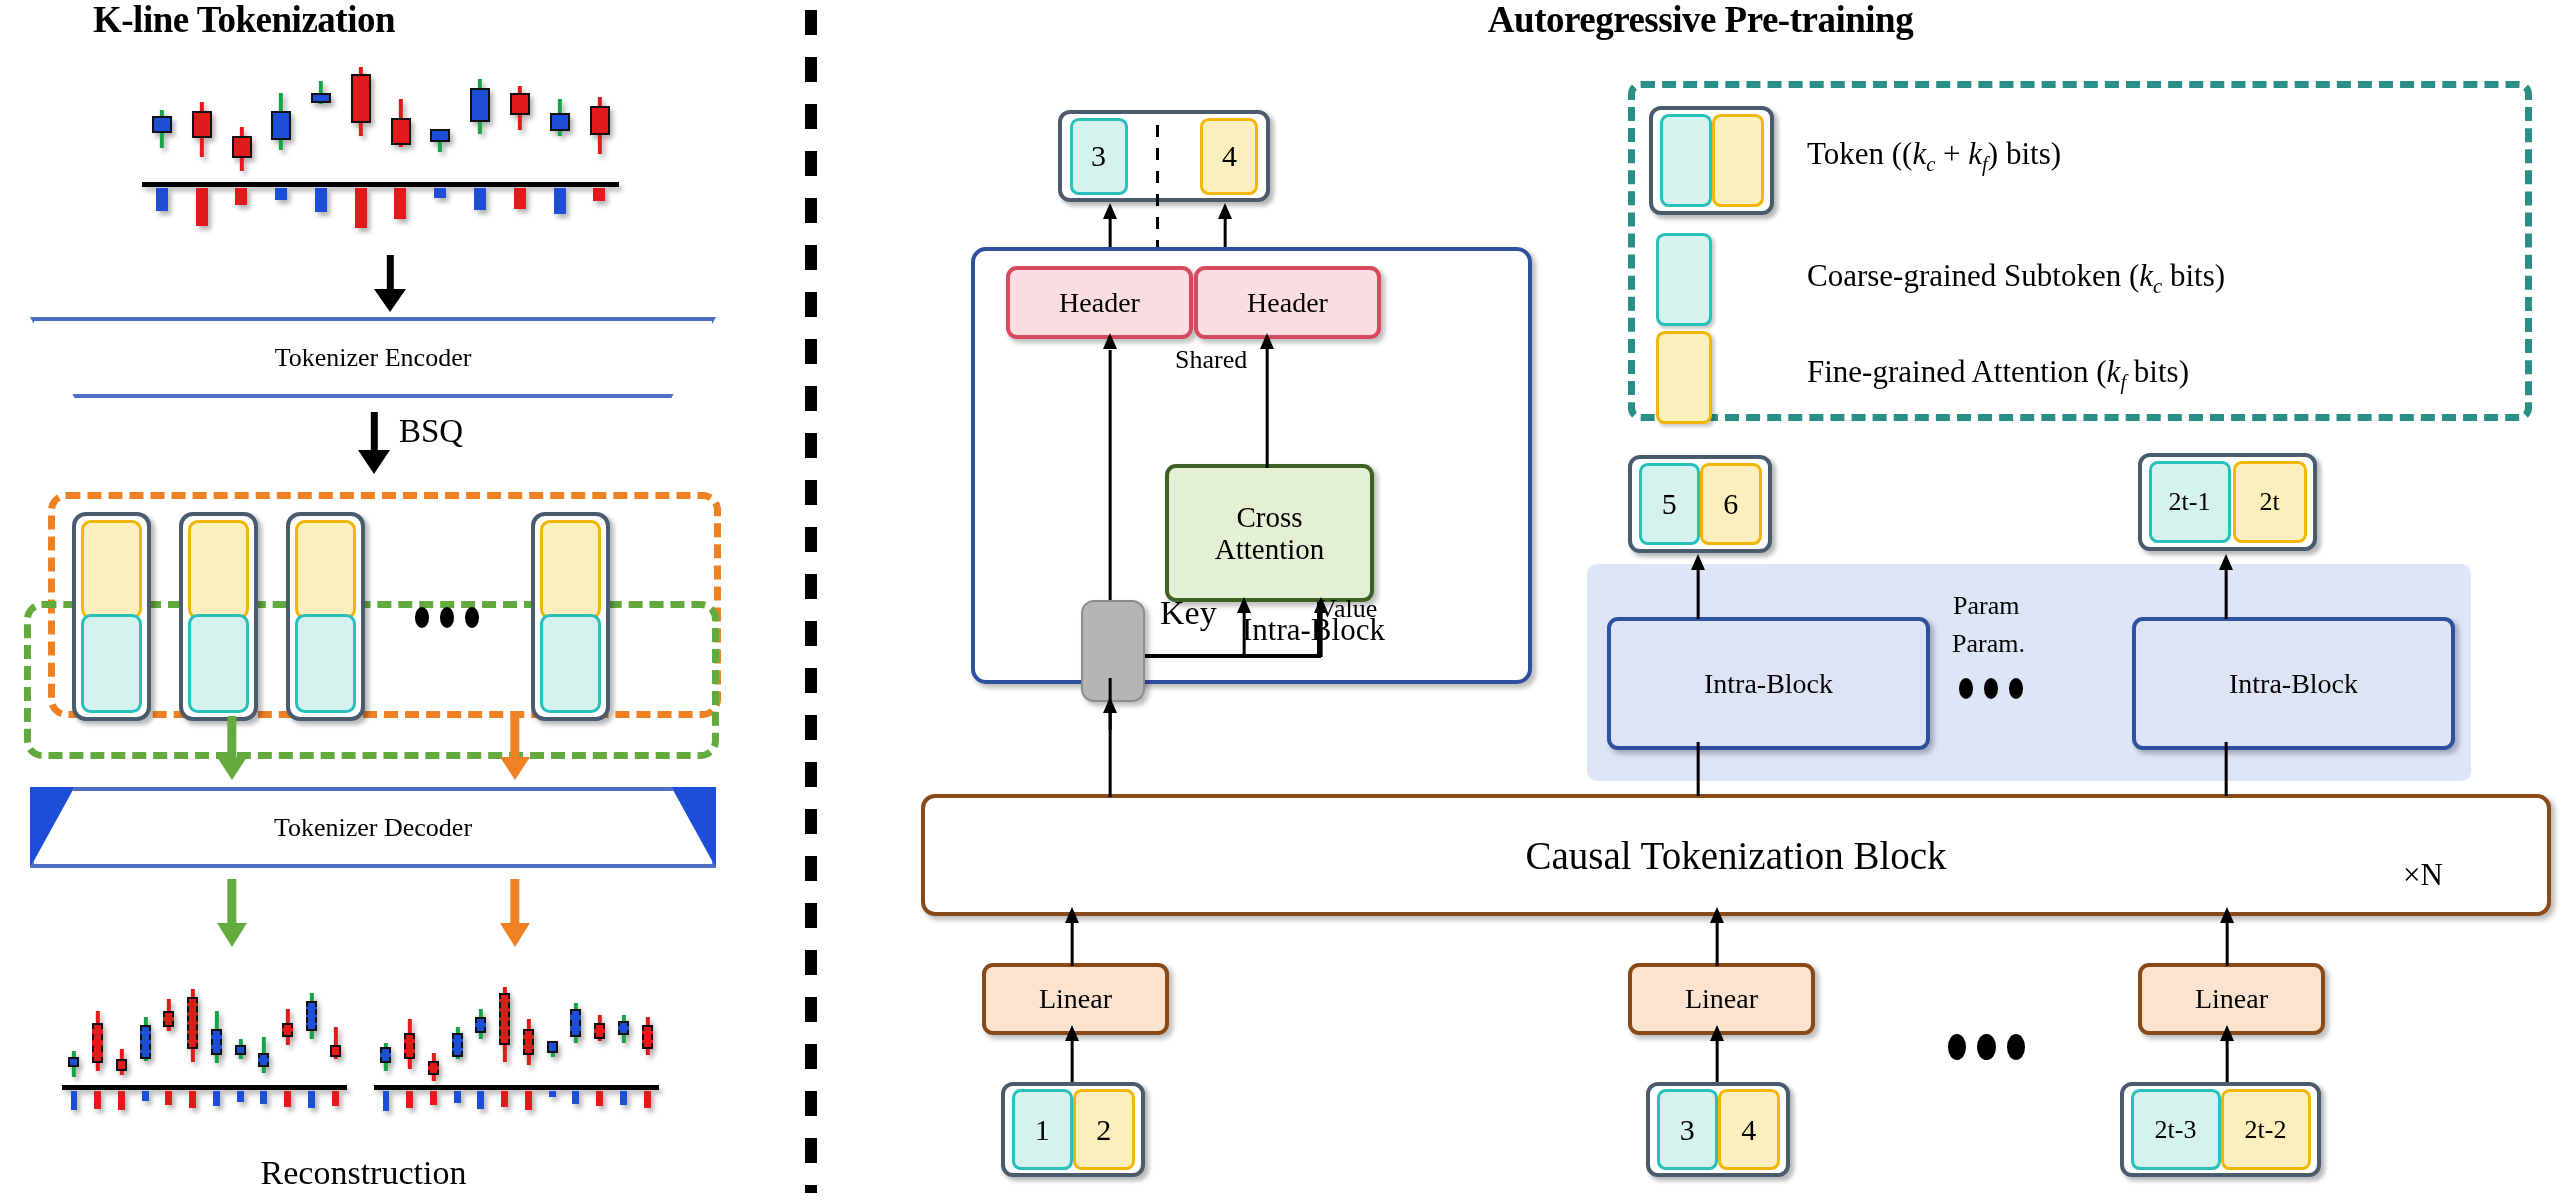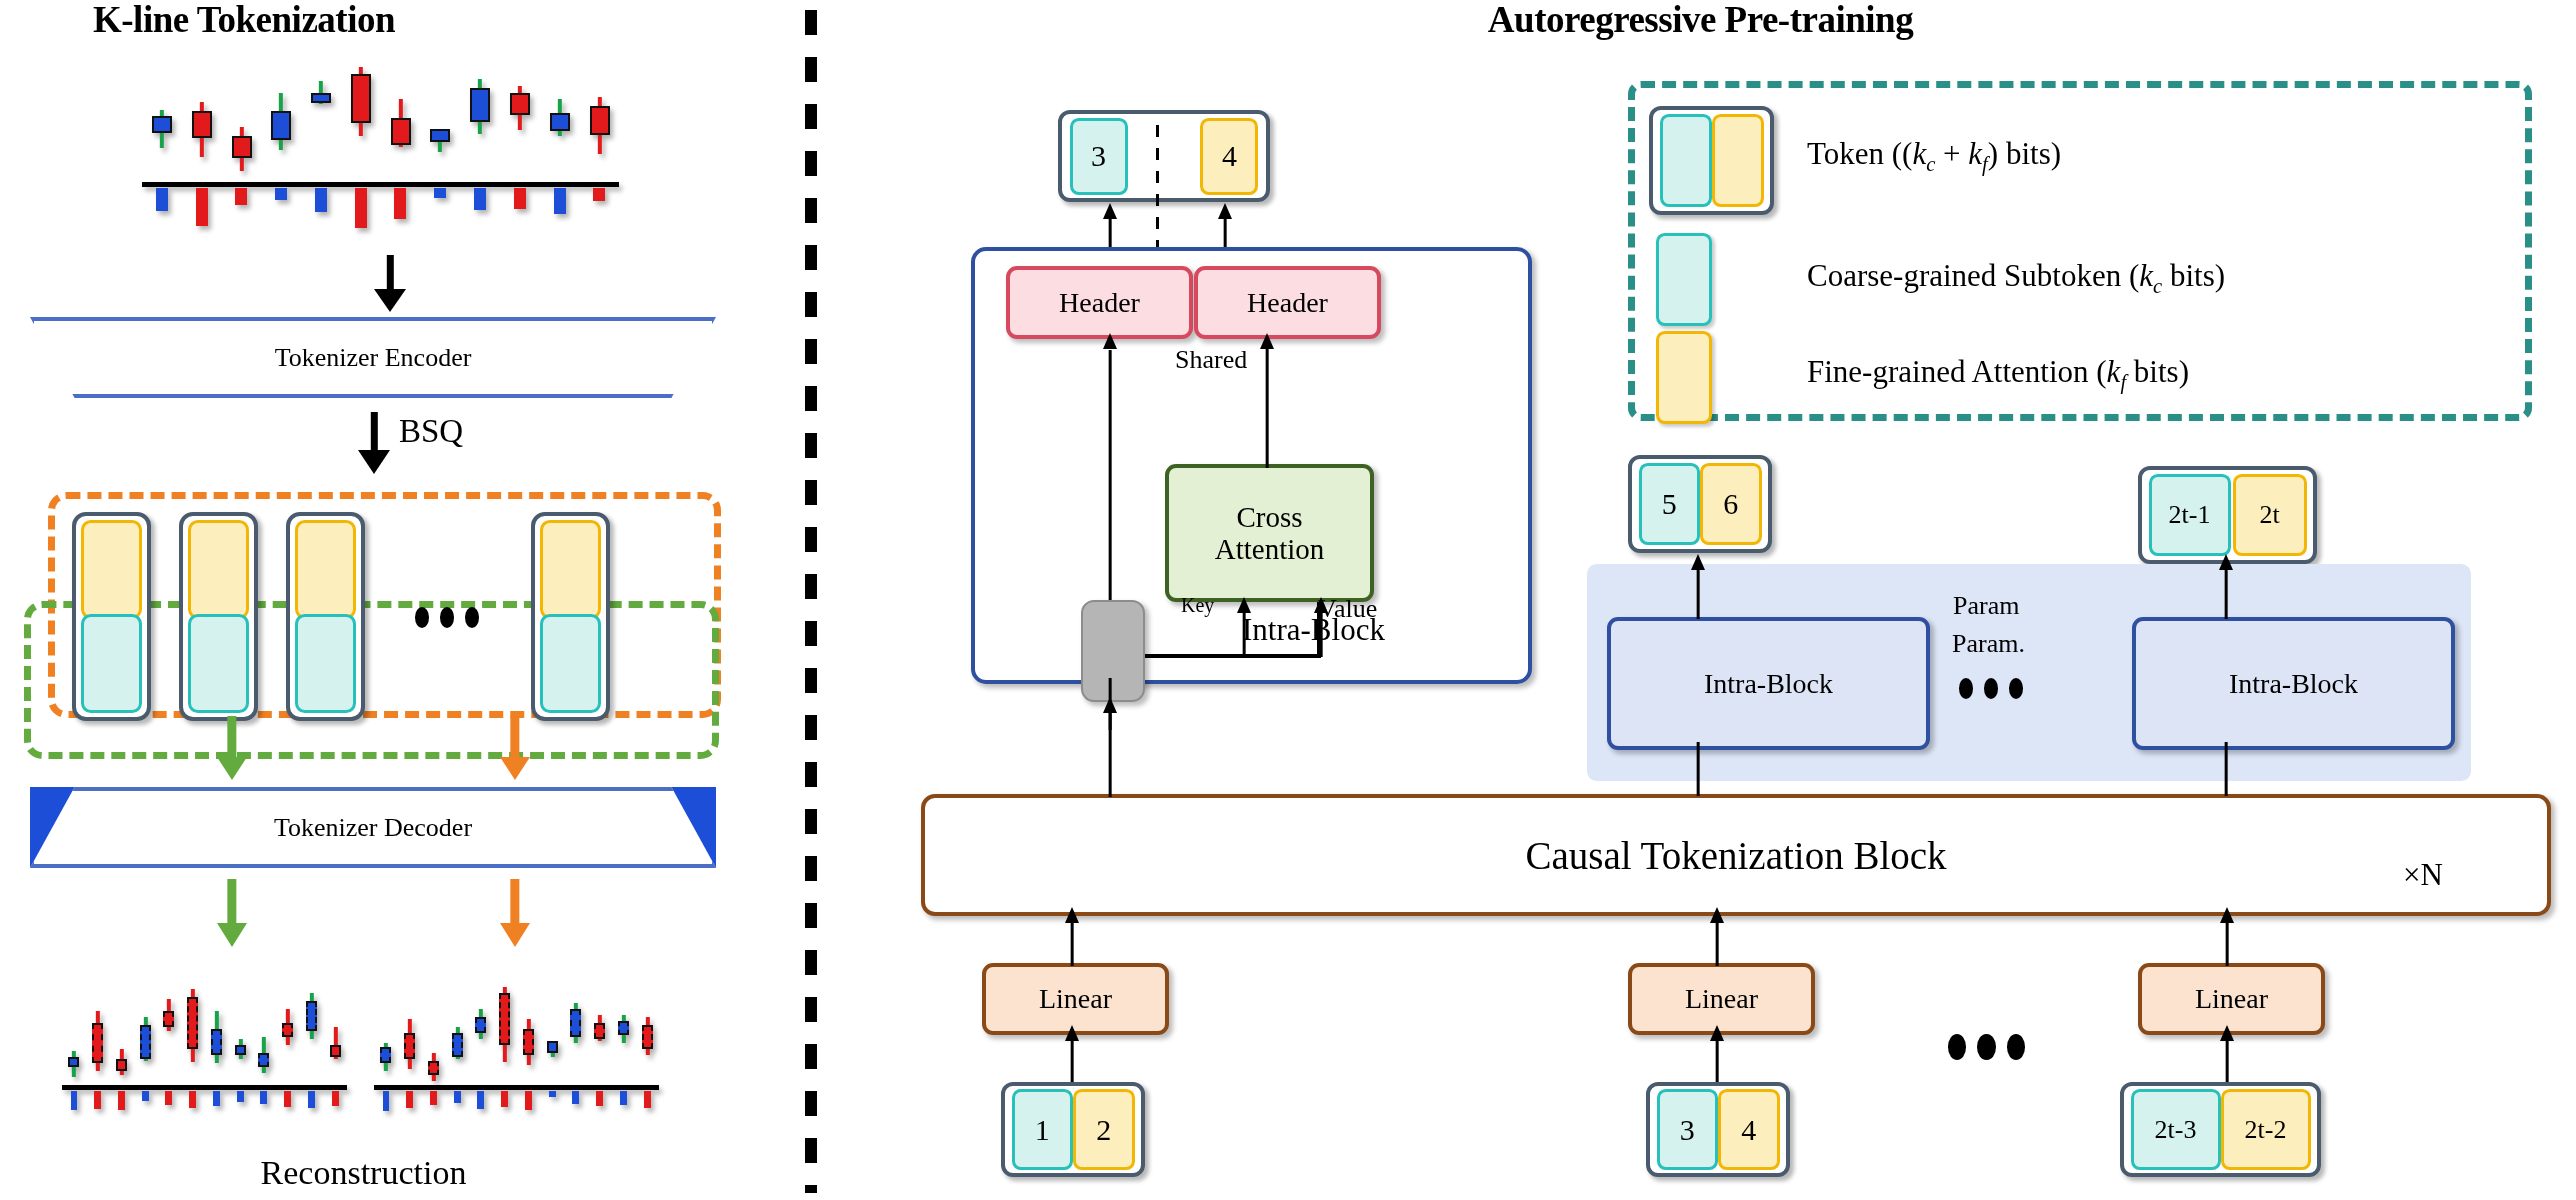--- a/index.html
+++ b/index.html
@@ -366,21 +366,21 @@
 
 <div class="rbox header" style="left:1006px;top:266px;width:179px;height:65px;">Header</div>
 <div class="rbox header" style="left:1194px;top:266px;width:179px;height:65px;">Header</div>
 
 <div class="rbox cross" style="left:1165px;top:464px;width:201px;height:130px;flex-direction:column;">
   <span style="display:block;white-space:pre-line;">Cross
 Attention</span>
 </div>
 
 <div class="plain" style="left:1175px;top:345px;font-size:26px;">Shared</div>
-<div class="plain" style="left:1160px;top:594px;font-size:20px;margin-left:21px;">Key</div>
+<div class="plain" style="left:1160px;top:594px;font-size:34px;">Key</div>
 <div class="plain" style="left:1318px;top:594px;font-size:26px;">Value</div>
 
 <div class="uparrow" style="left:1099px;top:333px;width:22px;height:353px;">
   <div class="stem" style="height:336px;"></div>
     <div class="head"></div>
 </div>
 <div class="uparrow" style="left:1256px;top:333px;width:22px;height:135px;">
   <div class="stem" style="height:119px;"></div>
     <div class="head"></div>
 </div>
@@ -414,21 +414,21 @@
 
 <div class="sub fine" style="position:absolute;left:1656px;top:331px;width:50px;height:87px;box-shadow:2.2px 2.2px 3.3px rgba(0,0,0,.2);"></div>
 <div class="plain" style="left:1807px;top:354px;font-size:31px;">
   <span>Fine-grained Attention (</span><i>k</i><sub style="font-style:italic;font-size:20.6px;">f</sub><span> bits)</span>
 </div>
 
 <div class="tokbox" style="left:1628px;top:455px;width:144px;height:98px;justify-content:space-between;padding:0 6.5px;box-sizing:border-box;">
   <div class="sub coarse" style="width:57px;height:76px;">5</div>
   <div class="sub fine" style="width:57px;height:76px;">6</div>
 </div>
-<div class="tokbox" style="left:2138px;top:466px;width:179px;height:98px;justify-content:space-between;padding:0 6.5px;box-sizing:border-box;">
+<div class="tokbox" style="left:2138px;top:453px;width:179px;height:98px;justify-content:space-between;padding:0 6.5px;box-sizing:border-box;">
   <div class="sub coarse" style="width:76px;height:76px;font-size:26px;">2t-1</div>
   <div class="sub fine" style="width:68px;height:76px;font-size:26px;">2t</div>
 </div>
 
 <div class="sharedwrap" style="left:1587px;top:564px;width:884px;height:217px;"></div>
 <div class="rbox intrablk" style="left:1607px;top:617px;width:315px;height:125px;">Intra-Block</div>
 <div class="rbox intrablk" style="left:2132px;top:617px;width:315px;height:125px;">Intra-Block</div>
 <div class="plain" style="left:1953px;top:591px;font-size:26px;">Param</div>
 <div class="plain" style="left:1952px;top:629px;font-size:26px;">Param.</div>
 <div class="dots" style="left:1959px;top:678px;">

